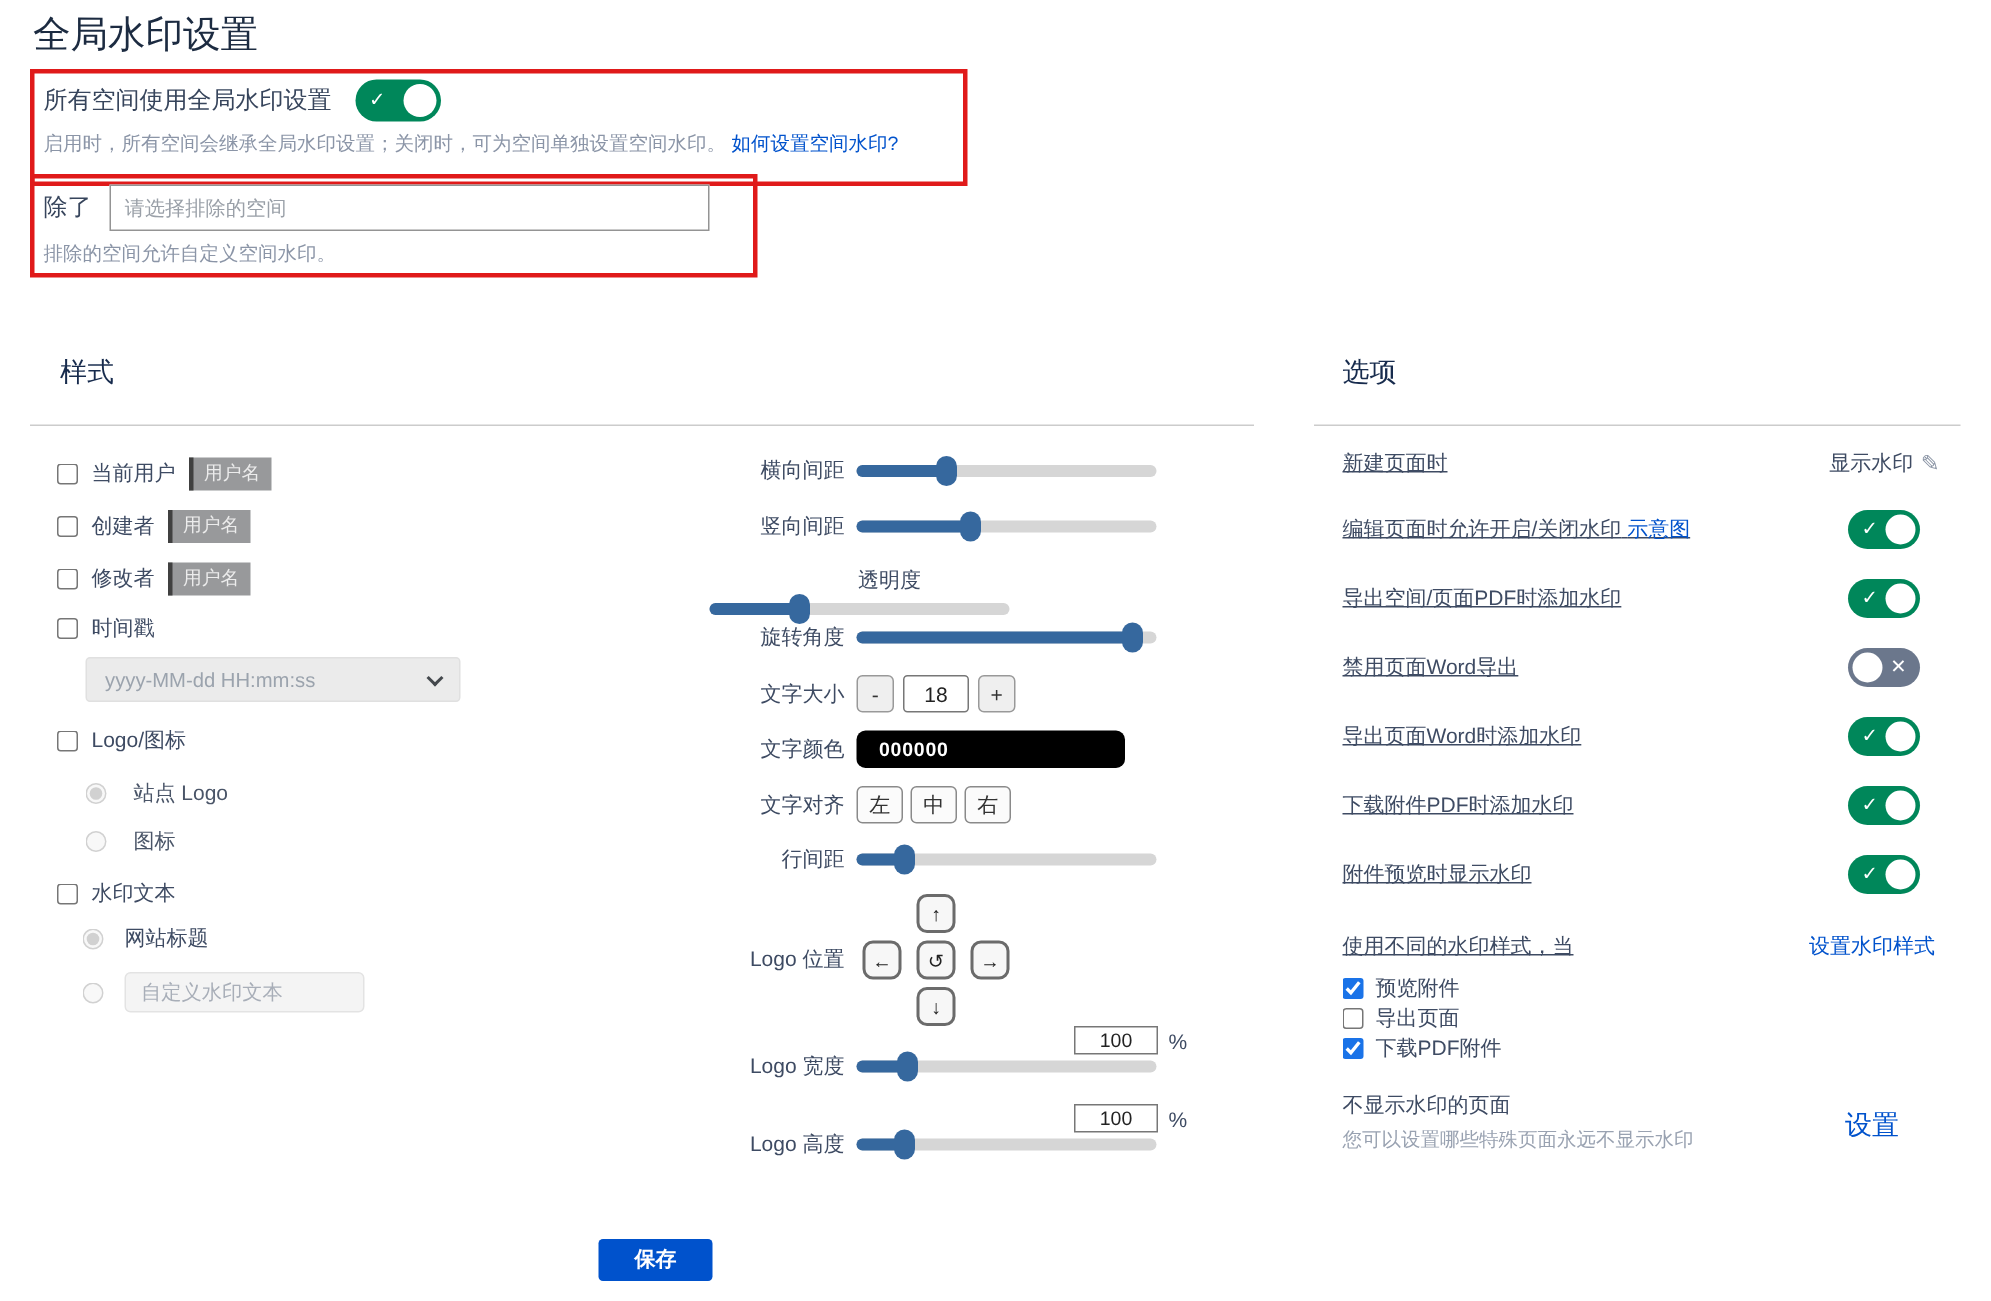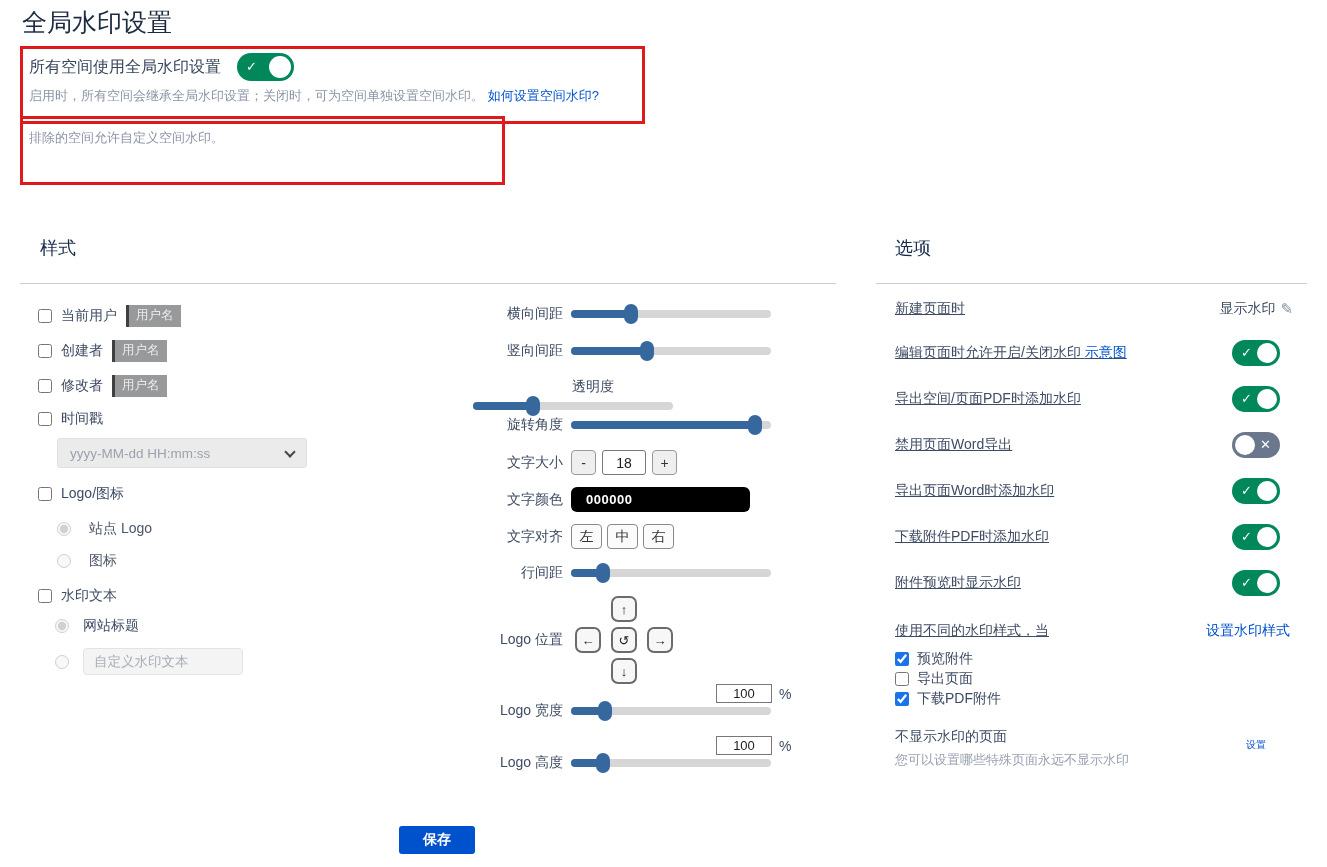--- a/index.html
+++ b/index.html
@@ -95,20 +95,24 @@
       <span class="tg-knob"></span>
     </span>
   </div>
   <div class="desc">
     <span>启用时，所有空间会继承全局水印设置；关闭时，可为空间单独设置空间水印。</span>
     <a class="link">如何设置空间水印?</a>
   </div>
 </div>
 
 <div class="abs hl-box box2">
+  <div style="display:flex; align-items:center; gap:12px;">
+    <span class="big-label">除了</span>
+    <input class="exclude-input" type="text" placeholder="请选择排除的空间" style="">
+  </div>
   <div class="desc">排除的空间允许自定义空间水印。</div>
 </div>
 
 <div class="abs sec-heading" style="left:40px; top:236px;">样式</div>
 <div class="abs divider" style="left:20px; top:283px; width:816px;"></div>
 
 <div class="abs lrow" style="left:38px; top:305px;">
   <input type="checkbox" style="">
   <span>当前用户</span>
   <span class="badge">用户名</span>
@@ -334,16 +338,16 @@
   <span>导出页面</span>
 </div>
 <div class="abs ocb" style="left:876px; top:690px;">
   <input type="checkbox" checked="true" style="">
   <span>下载PDF附件</span>
 </div>
 
 <div class="abs" style="left:895px; top:728px; width:412px;">
   <div class="hp-title">不显示水印的页面</div>
   <div class="hp-desc">您可以设置哪些特殊页面永远不显示水印</div>
-  <a class="link abs" style="right:41px; top:10px; font-size:10px;">设置</a>
+  <a class="link abs" style="right:41px; top:10px; font-size:18px;">设置</a>
 </div>
 
 <button class="abs save-btn">保存</button>
 
 </body></html>

